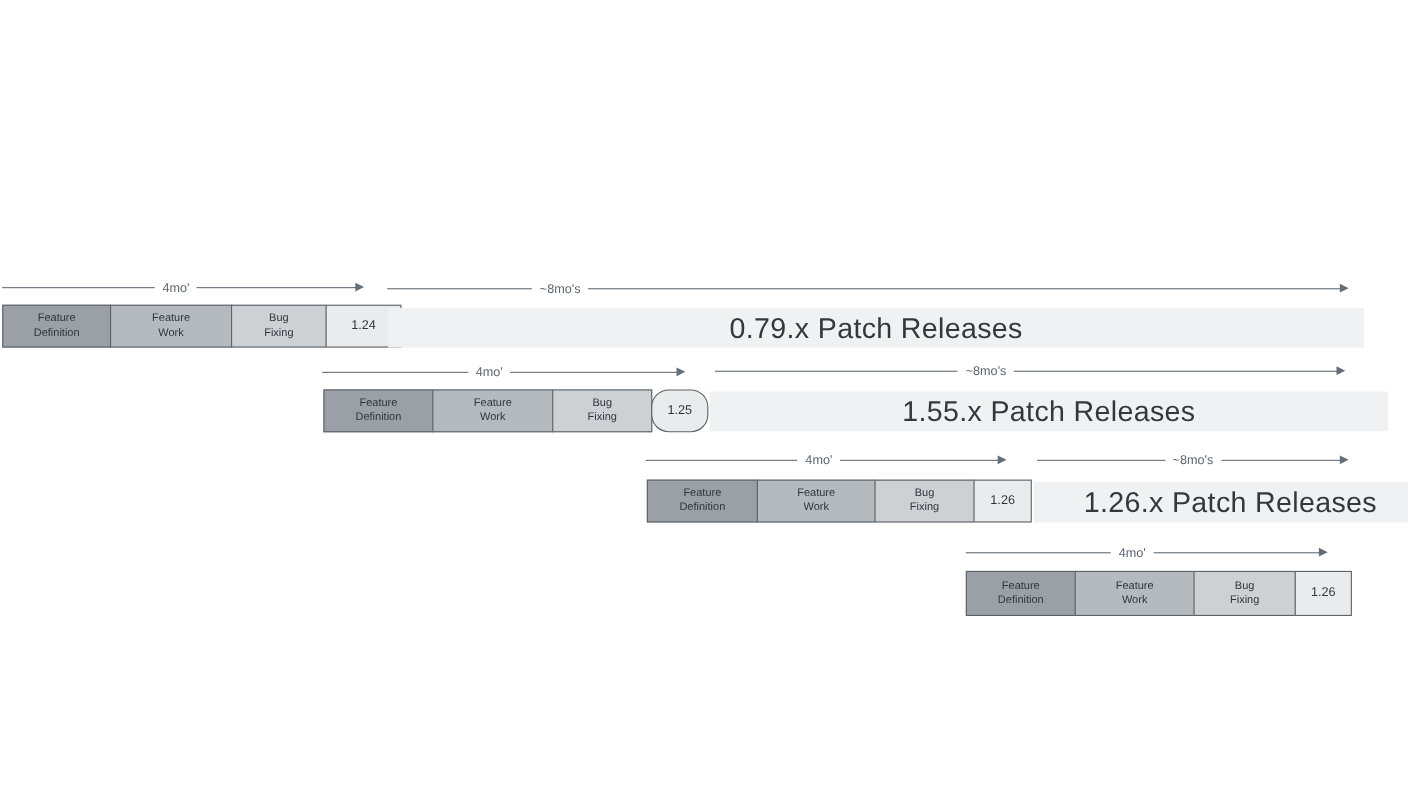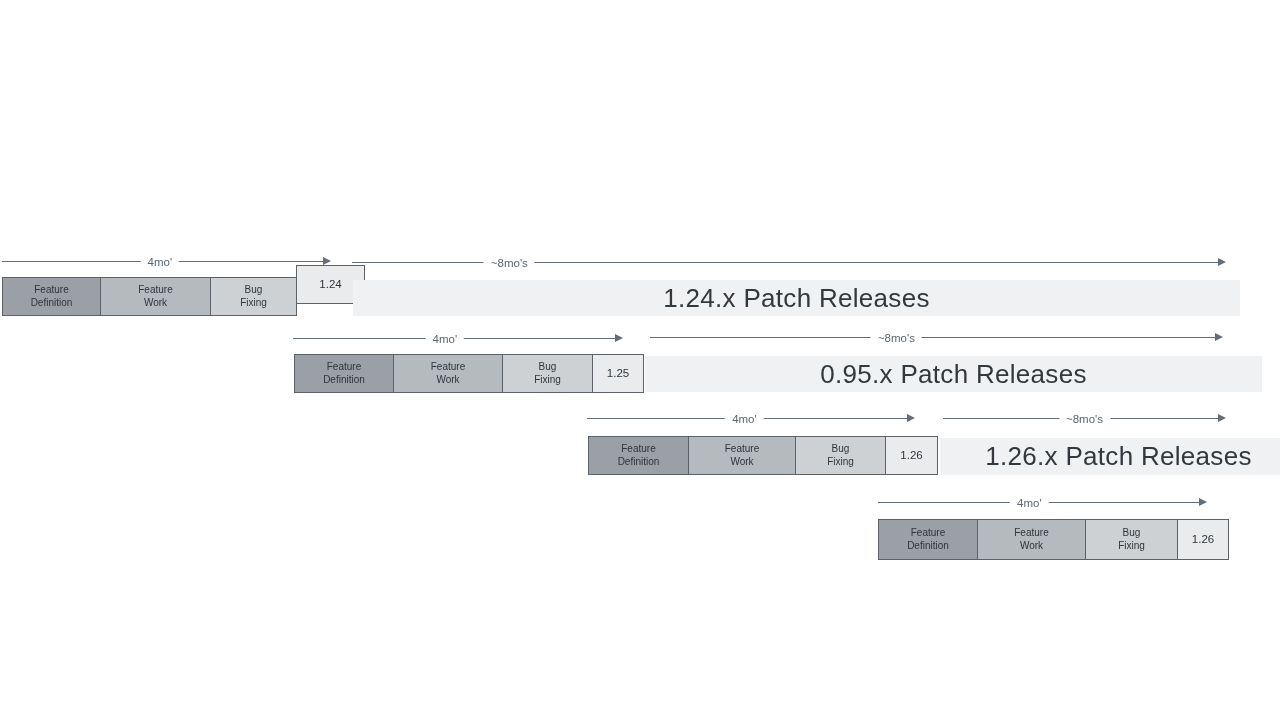--- a/index.html
+++ b/index.html
@@ -100,25 +100,25 @@
 Definition</span>
     </div>
   <div class="pbox phase-fw" style="left:100px; top:277px; width:111px;">
       <span>Feature
 Work</span>
     </div>
   <div class="pbox phase-bf" style="left:210px; top:277px; width:87px;">
       <span>Bug
 Fixing</span>
     </div>
-  <div class="pbox ver" style="left:296px; top:265px; width:69px;">
+  <div class="pbox ver" style="left:296px; top:277px; width:69px;">
       <span>1.24</span>
     </div>
   <div class="patchbar" style="left:353px; top:280px; width:887px; height:36px;">
-      <span>1.24.x Patch Releases</span>
+      <span>0.79.x Patch Releases</span>
     </div>
 
   <div class="arrow" style="left:293px; top:331px; width:330px;">
     <div class="line"></div>
     <div class="head"></div>
     <div class="lbl" style="left:46%;">4mo'</div>
   </div>
   <div class="arrow" style="left:650px; top:330px; width:573px;">
     <div class="line"></div>
     <div class="head"></div>
@@ -129,25 +129,25 @@
 Definition</span>
     </div>
   <div class="pbox phase-fw" style="left:393px; top:354px; width:110px;">
       <span>Feature
 Work</span>
     </div>
   <div class="pbox phase-bf" style="left:502px; top:354px; width:91px;">
       <span>Bug
 Fixing</span>
     </div>
-  <div class="pbox ver" style="left:592px; top:354px; width:52px;">
+  <div class="pbox ver" style="left:592px; top:354px; width:52px;border-radius:16px;">
       <span>1.25</span>
     </div>
   <div class="patchbar" style="left:645px; top:356px; width:617px; height:36px;">
-      <span>0.95.x Patch Releases</span>
+      <span>1.55.x Patch Releases</span>
     </div>
 
   <div class="arrow" style="left:587px; top:411px; width:328px;">
     <div class="line"></div>
     <div class="head"></div>
     <div class="lbl" style="left:48%;">4mo'</div>
   </div>
   <div class="arrow" style="left:943px; top:411px; width:283px;">
     <div class="line"></div>
     <div class="head"></div>

